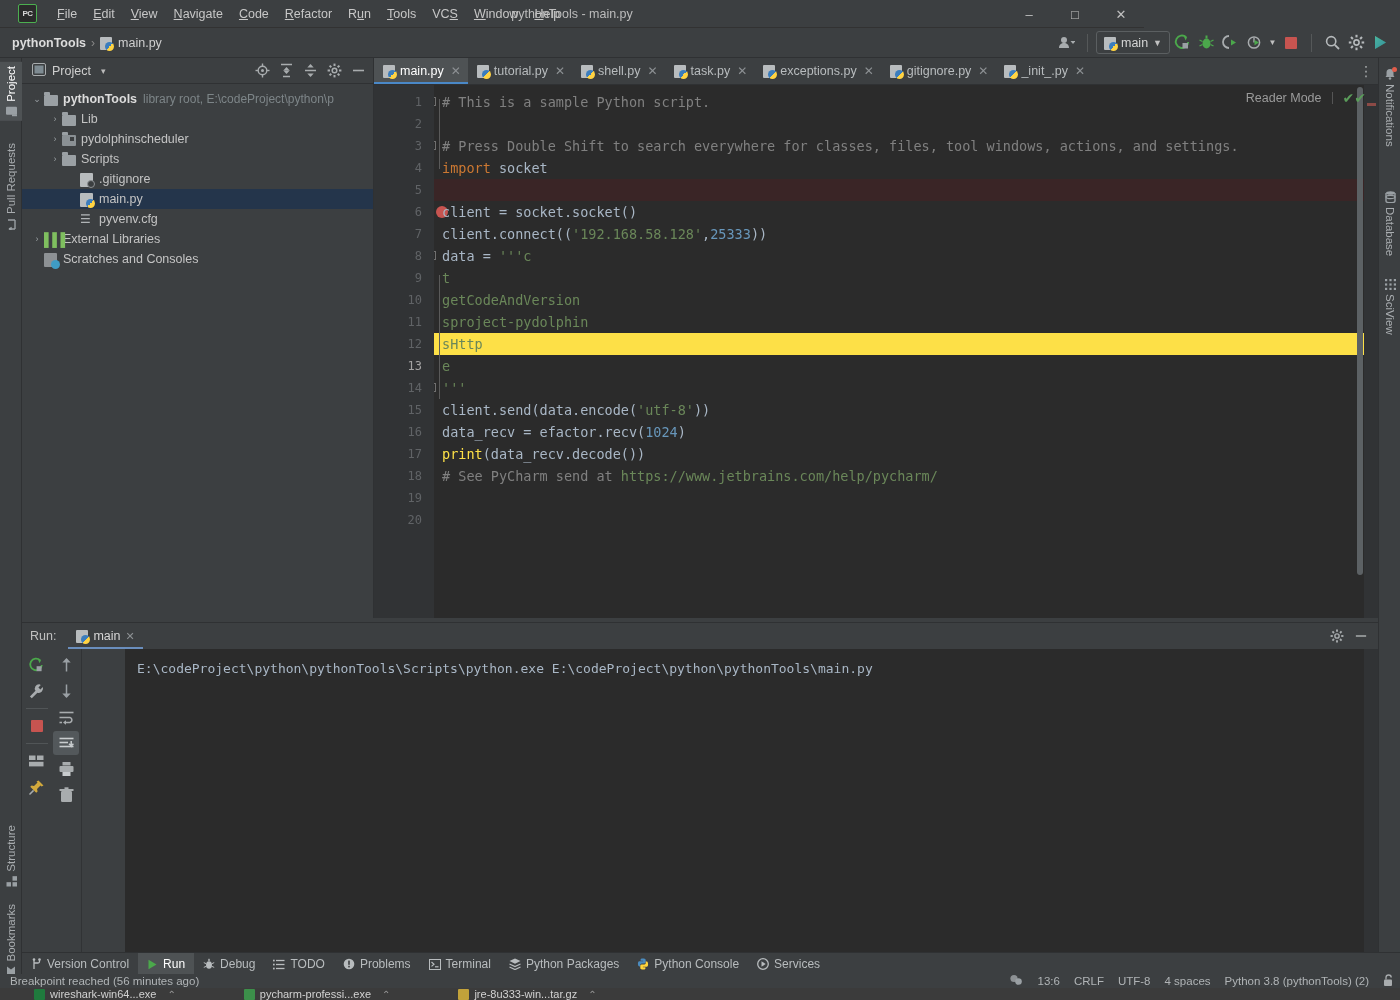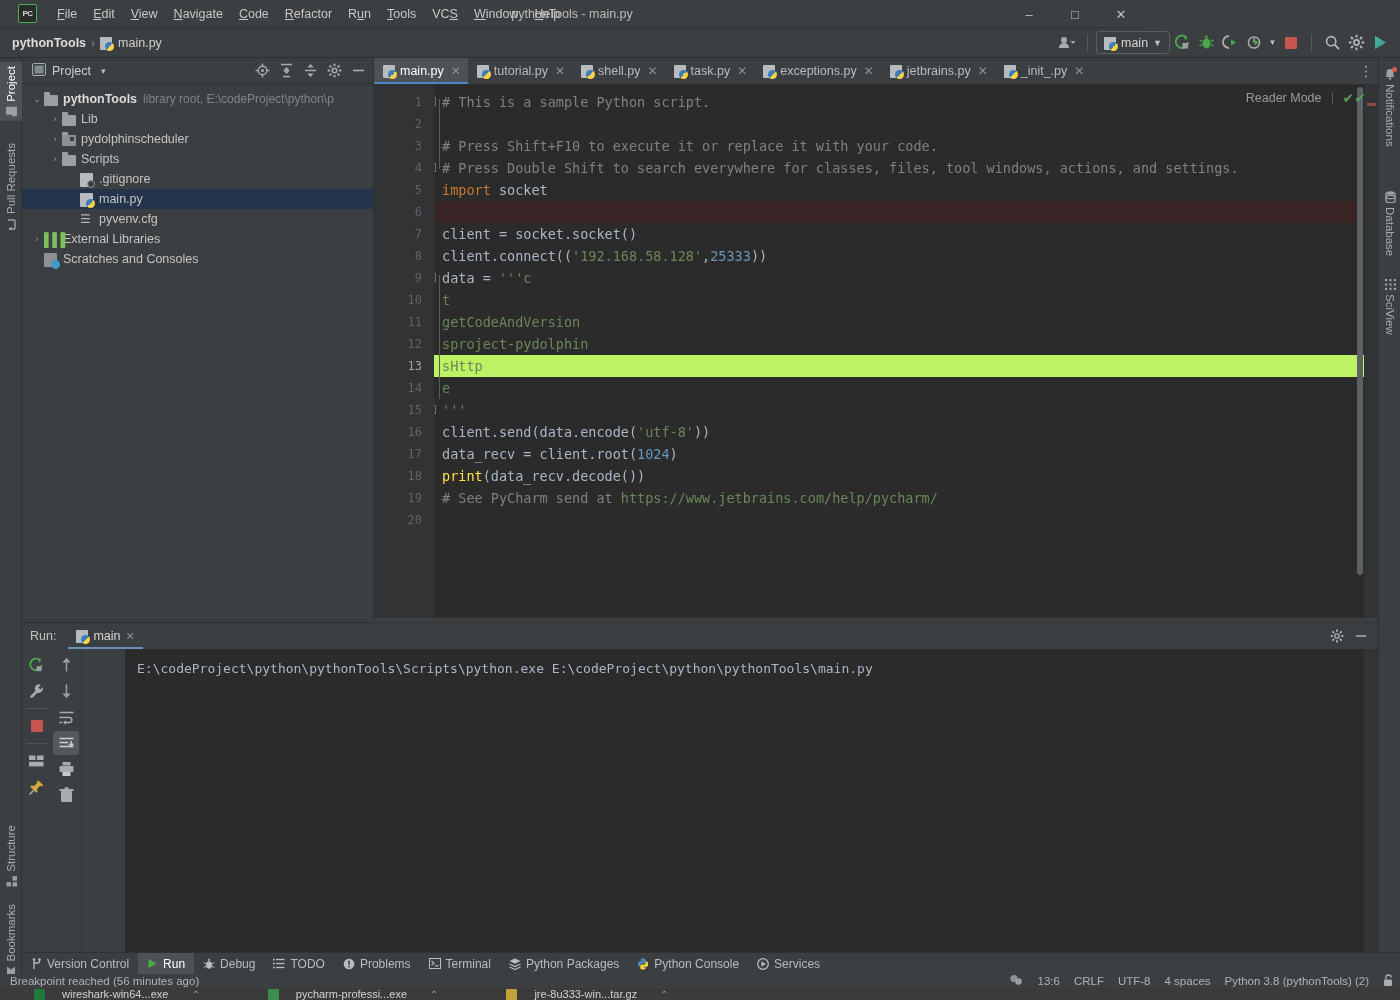--- a/index.html
+++ b/index.html
@@ -170,21 +170,21 @@
   .bp {
     position: absolute; right: -14px; top: 5px; width: 12px; height: 12px;
     border-radius: 50%; background: #c75450;
   }
   .codecol { flex: 1; position: relative; padding-top: 6px; overflow: hidden; }
   .cline {
     height: 22px; line-height: 22px; font-family: "DejaVu Sans Mono", monospace;
     font-size: 13.5px; color: #a9b7c6; white-space: pre; padding-left: 8px;
     position: relative;
   }
-  .cline.cur { background: #bef264; }
+  .cline.cur { background: #fde047; }
   .cline.bphl { background: #3a2526; }
   .cmt { color: #808080; }
   .kw { color: #cc7832; }
   .str { color: #6a8759; }
   .num { color: #6897bb; }
   .bi { color: #fde047; }
   .link { color: #6a8759; }
   .fold {
     position: absolute; left: -7px; top: 6px; width: 9px; height: 9px;
     border: 1px solid #707070; color: #909090; font-size: 7px; line-height: 7px;
@@ -254,21 +254,21 @@
     font-family: "DejaVu Sans Mono", monospace; font-size: 13px; color: #a9b7c6;
     white-space: pre; line-height: 20px;
   }
   .console-rail {
     position: absolute; right: 0; top: 0; bottom: 0; width: 14px; background: #313335;
   }
 
   
   .bottom-tabs {
     position: absolute; left: 22px; right: 0; top: 952px; height: 22px;
-    background: #3c3f41; display: flex; align-items: center;
+    background: #3c3f41; display: flex; 
     border-top: 1px solid #2f3133;
   }
   .btab {
     display: flex; align-items: center; gap: 5px; padding: 3px 9px;
     font-size: 12px; color: #b8bcbe; height: 22px;
   }
   .btab.sel { background: #4e5254; color: #ffffff; }
 
   
   .statusbar {
@@ -278,21 +278,21 @@
   }
   .sb-right { margin-left: auto; display: flex; align-items: center; gap: 14px; padding-right: 6px; }
   .sb-item { white-space: nowrap; }
 
   
   .os-strip {
     position: absolute; left: 0; right: 0; top: 988px; height: 12px;
     background: #3b3b3b; display: flex; align-items: center; gap: 8px;
     overflow: hidden; font-size: 11px; color: #d2d2d2; padding-left: 4px;
   }
-  .os-item { display: flex; align-items: center; gap: 17px; white-space: nowrap; }
+  .os-item { display: flex; align-items: center; gap: 5px; white-space: nowrap; }
   .os-sq { width: 11px; height: 11px; border-radius: 1px; flex: 0 0 11px; }
   .os-chev { color: #9a9a9a; font-size: 10px; margin-left: 6px; }
   .notif-dot {
     position: absolute; width: 5px; height: 5px; border-radius: 50%;
     background: #e05c4a; right: 3px; top: 3px;
   }
 </style>
 </head>
 <body>
 
@@ -671,21 +671,21 @@
           <span class="pyfile" style="width: 12px; height: 13px; position: relative;">
             <span class="pydot"></span>
           </span>
           <span>exceptions.py</span>
           <span class="x">✕</span>
         </div>
         <div class="etab">
           <span class="pyfile" style="width: 12px; height: 13px; position: relative;">
             <span class="pydot"></span>
           </span>
-          <span>jetbrains.py</span>
+          <span>gitignore.py</span>
           <span class="x">✕</span>
         </div>
         <div class="etab">
           <span class="pyfile" style="width: 12px; height: 13px; position: relative;">
             <span class="pydot"></span>
           </span>
           <span>_init_.py</span>
           <span class="x">✕</span>
         </div>
         <div class="tabs-more">⋮</div>
@@ -709,35 +709,34 @@
           <div class="gline">15</div>
           <div class="gline">16</div>
           <div class="gline">17</div>
           <div class="gline">18</div>
           <div class="gline">19</div>
           <div class="gline">20</div>
         </div>
       <div class="codecol" id="code-lines">
           <div class="cline"><span class="fold">−</span><span class="cmt"># This is a sample Python script.</span></div>
           <div class="cline"><span></span></div>
-          <div class="cline"><span class="cmt"># Press Shift+F10 to execute it or replace it with your code.</span></div>
           <div class="cline"><span class="fold">−</span><span class="cmt"># Press Double Shift to search everywhere for classes, files, tool windows, actions, and settings.</span></div>
           <div class="cline"><span class="kw">import</span><span> socket</span></div>
           <div class="cline bphl"><span></span></div>
           <div class="cline"><span>client = socket.socket()</span></div>
           <div class="cline"><span>client.connect((</span><span class="str">'192.168.58.128'</span><span>,</span><span class="num">25333</span><span>))</span></div>
           <div class="cline"><span class="fold">−</span><span>data = </span><span class="str">'''c</span></div>
           <div class="cline"><span class="str">t</span></div>
           <div class="cline"><span class="str">getCodeAndVersion</span></div>
           <div class="cline"><span class="str">sproject-pydolphin</span></div>
           <div class="cline cur"><span class="str">sHttp</span></div>
           <div class="cline"><span class="str">e</span></div>
           <div class="cline"><span class="fold">−</span><span class="str">'''</span></div>
           <div class="cline"><span>client.send(data.encode(</span><span class="str">'utf-8'</span><span>))</span></div>
-          <div class="cline"><span>data_recv = client.root(</span><span class="num">1024</span><span>)</span></div>
+          <div class="cline"><span>data_recv = efactor.recv(</span><span class="num">1024</span><span>)</span></div>
           <div class="cline"><span class="bi">print</span><span>(data_recv.decode())</span></div>
           <div class="cline"><span class="cmt"># See PyCharm send at </span><span class="link">https://www.jetbrains.com/help/pycharm/</span></div>
           <div class="cline"><span></span></div>
           <div class="foldline" style="left: 5px; top: 14px; height: 70px; width: 1px; background: rgb(90, 90, 90); position: absolute;"></div>
           <div class="foldline" style="left: 5px; top: 190px; height: 124px; width: 1px; background: rgb(90, 90, 90); position: absolute;"></div>
         </div>
       <div class="reader-badge">
         <span>Reader Mode</span>
         <span style="width:1px;height:12px;background:#555;"></span>
         <span class="inspect-ok">✔✔</span>

